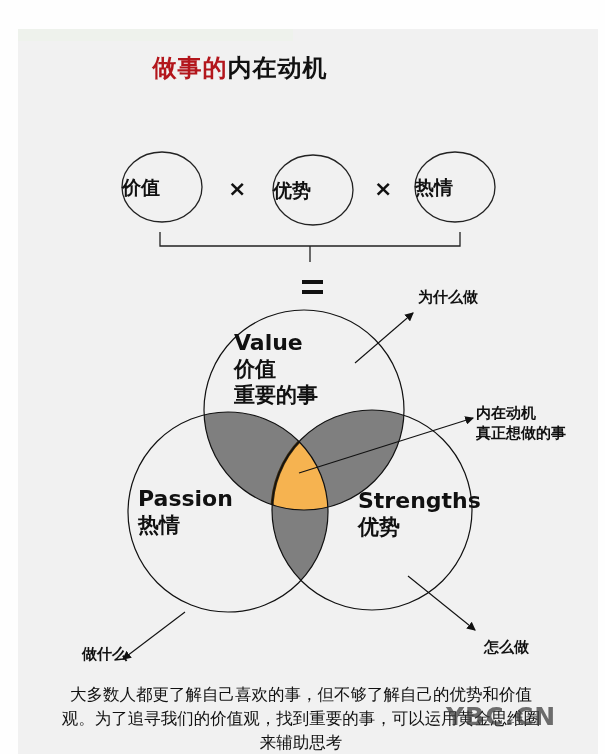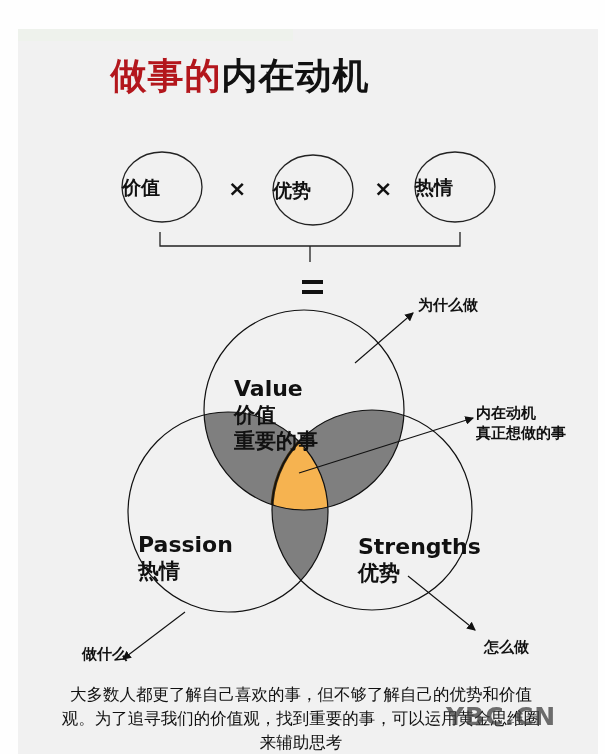--- a/index.html
+++ b/index.html
@@ -1,25 +1,25 @@
 <!DOCTYPE html>
 <html><head>
 <meta charset="utf-8">
 <style>
   html,body{margin:0;padding:0;}
   body{width:605px;height:754px;background:#fefefe;position:relative;overflow:hidden;font-family:"DejaVu Sans","Liberation Sans",sans-serif;}
   .panel{position:absolute;left:18px;top:29px;width:580px;height:725px;background:#f1f1f1;}
   .panel-tint{position:absolute;left:18px;top:29px;width:275px;height:12px;background:#eef2ec;}
   svg.diagram{position:absolute;left:0;top:0;}
-  .title{position:absolute;left:0;width:480px;top:52px;text-align:center;font-size:36px;font-weight:bold;letter-spacing:1px;}
+  .title{position:absolute;left:0;width:480px;top:52px;text-align:center;font-size:24px;font-weight:bold;letter-spacing:1px;}
   .title .red{color:#b3161c;}
   .title .black{color:#111;}
   .lbl{position:absolute;text-align:left;color:#111;font-weight:bold;}
   .oval-lbl{font-size:19px;width:80px;}
-  .venn-lbl{font-size:21px;line-height:26px;width:140px;margin-top:46px;}
+  .venn-lbl{font-size:21px;line-height:26px;width:140px;}
   .venn-lbl .en{font-size:22px;}
   .note{font-size:15px;font-weight:bold;white-space:nowrap;}
   .caption{position:absolute;left:56px;top:683px;width:490px;font-size:16.5px;line-height:24px;color:#111;text-align:center;}
   .watermark{position:absolute;left:446px;top:702px;font-size:25px;font-weight:bold;color:#404040;opacity:0.75;letter-spacing:1px;}
 </style>
 </head>
 <body>
 
 <div class="panel"></div>
 <div class="panel-tint"></div>
@@ -95,21 +95,21 @@
 </div>
 <div class="lbl venn-lbl" style="left:138px;top:486px;">
   <div class="en">Passion</div>
   <div>热情</div>
 </div>
 <div class="lbl venn-lbl" style="left:358px;top:488px;">
   <div class="en">Strengths</div>
   <div>优势</div>
 </div>
 
-<div class="lbl note" style="left:418px;top:296px;">为什么做</div>
+<div class="lbl note" style="left:418px;top:288px;">为什么做</div>
 <div class="lbl note" style="left:476px;top:403px;width:118px;line-height:20px;">
   <div>内在动机</div>
   <div>真正想做的事</div>
 </div>
 <div class="lbl note" style="left:82px;top:645px;">做什么</div>
 <div class="lbl note" style="left:484px;top:638px;">怎么做</div>
 
 <div class="caption">大多数人都更了解自己喜欢的事，但不够了解自己的优势和价值观。为了追寻我们的价值观，找到重要的事，可以运用黄金思维圈来辅助思考</div>
 <div class="watermark">YBC.CN</div>
 

